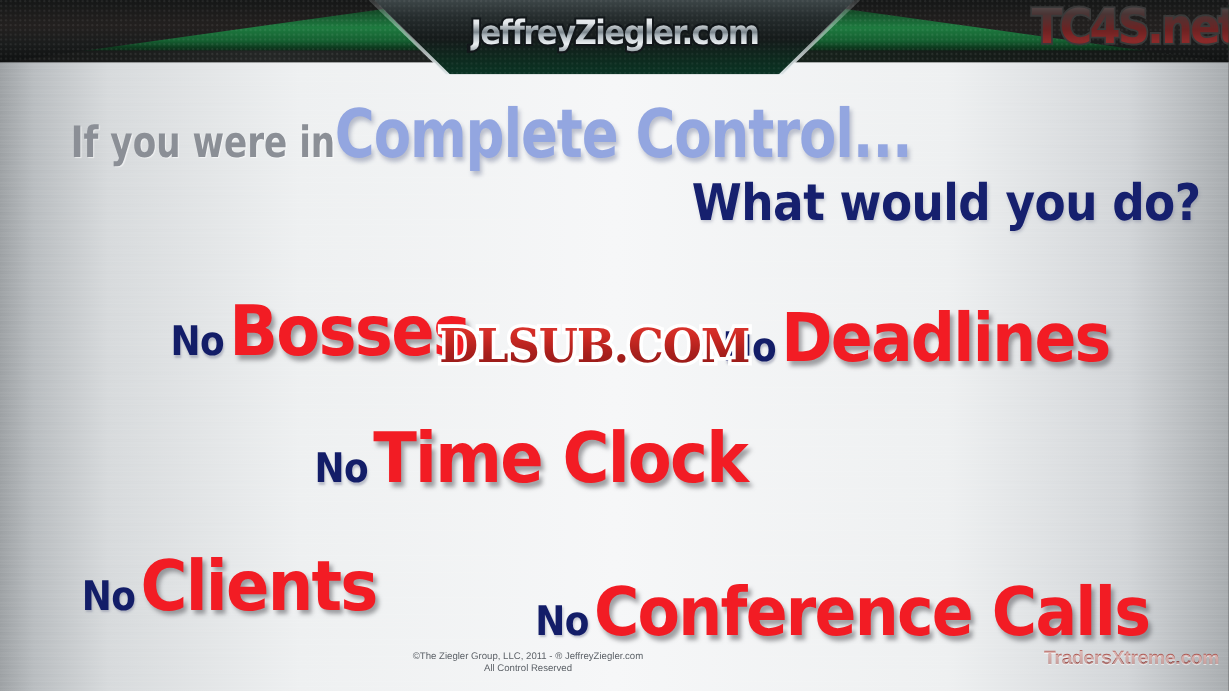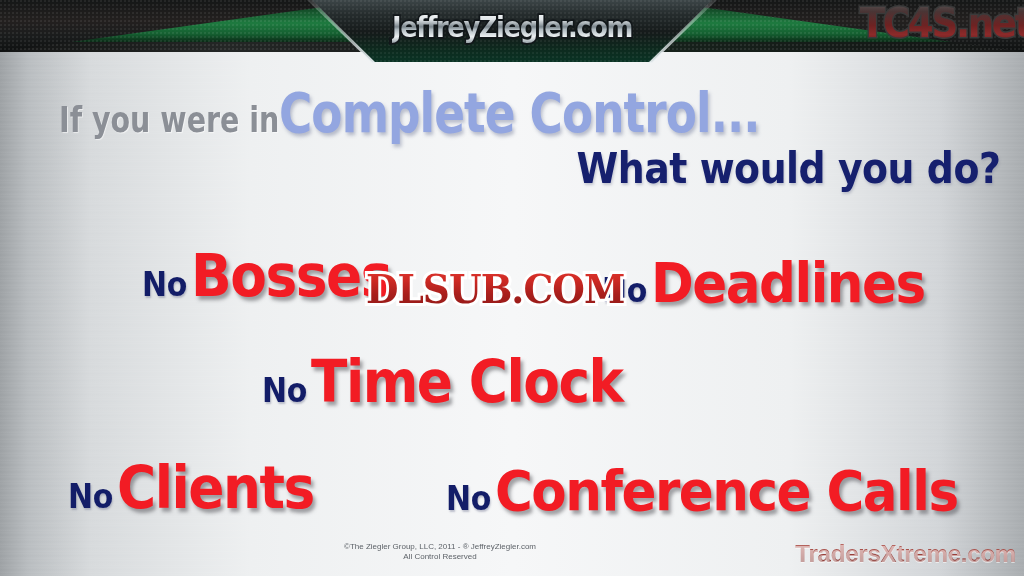--- a/index.html
+++ b/index.html
@@ -248,21 +248,21 @@
     transform: scaleX(0.92);
     transform-origin: left bottom;
     margin-left: 4px;
     text-shadow: 3px 4px 4px rgba(90,90,95,0.55);
   }
 
   #item-bosses    { left: 136px; top: 242px; }
   #item-deadlines { left: 596px; top: 250px; }
   #item-timeclock { left: 256px; top: 348px; }
   #item-clients   { left: 62px;  top: 454px; text-align: center; }
-  #item-confcalls { left: 440px; top: 458px; }
+  #item-confcalls { left: 440px; top: 478px; }
 
   #item-deadlines .word,
   #item-confcalls .word { font-size: 56px; }
 
   
   .watermark {
     position: absolute;
     left: 366px;
     top: 266px;
     z-index: 20;
@@ -302,21 +302,21 @@
     font-size: 8px;
     line-height: 10px;
     color: #5d6268;
   }
   .tradersxtreme {
     position: absolute;
     right: 8px;
     top: 540px;
     font-family: "Liberation Sans", sans-serif;
     font-weight: bold;
-    font-size: 24px;
+    font-size: 16px;
     letter-spacing: -0.2px;
     background: linear-gradient(to bottom, #c27a74 0%, #a8504a 35%, #8c332e 65%, #6f2420 100%);
     -webkit-background-clip: text;
     background-clip: text;
     color: transparent;
     text-shadow: 0 1px 0 rgba(255,255,255,0.55);
     white-space: nowrap;
   }
 </style>
 </head>

